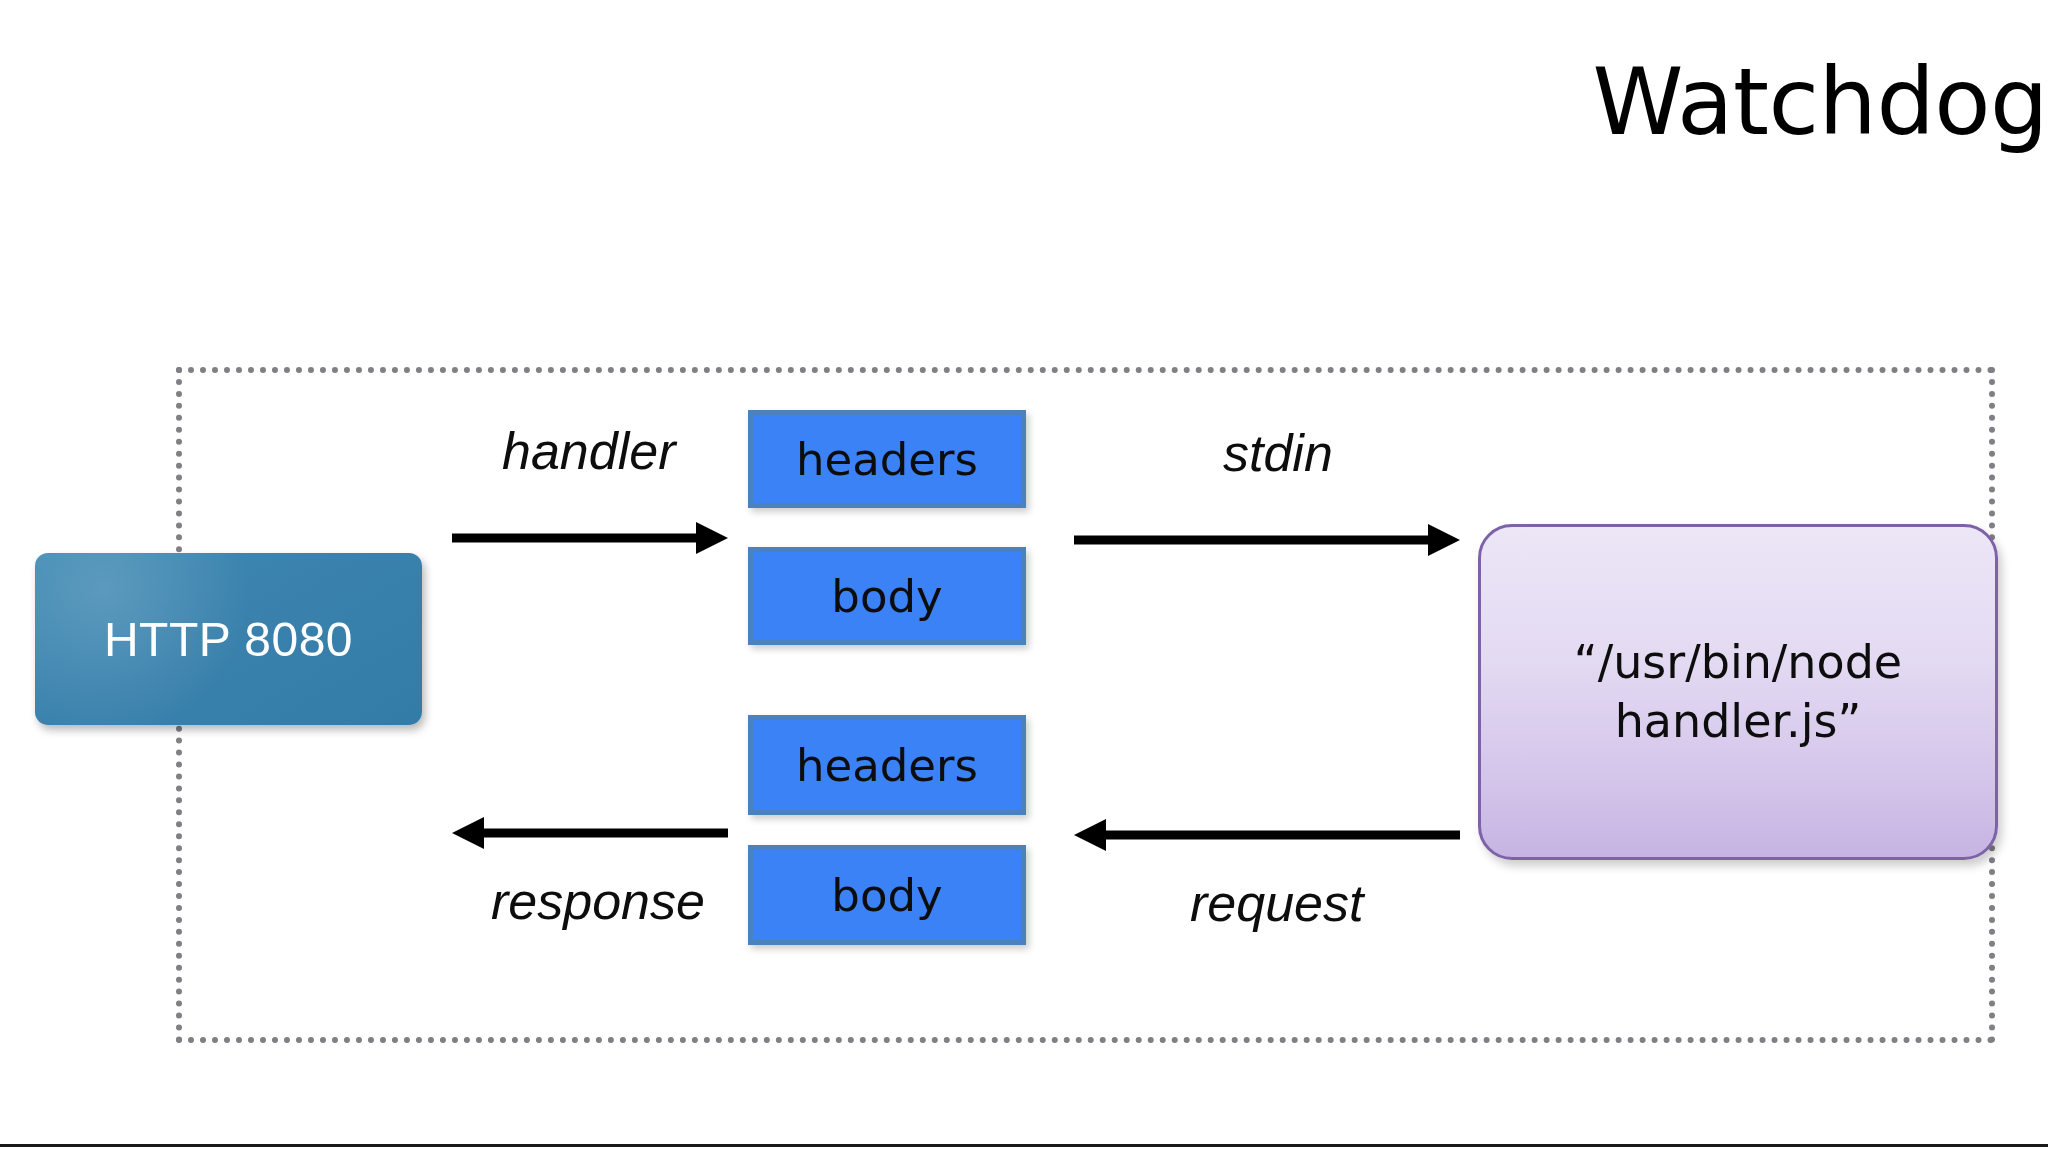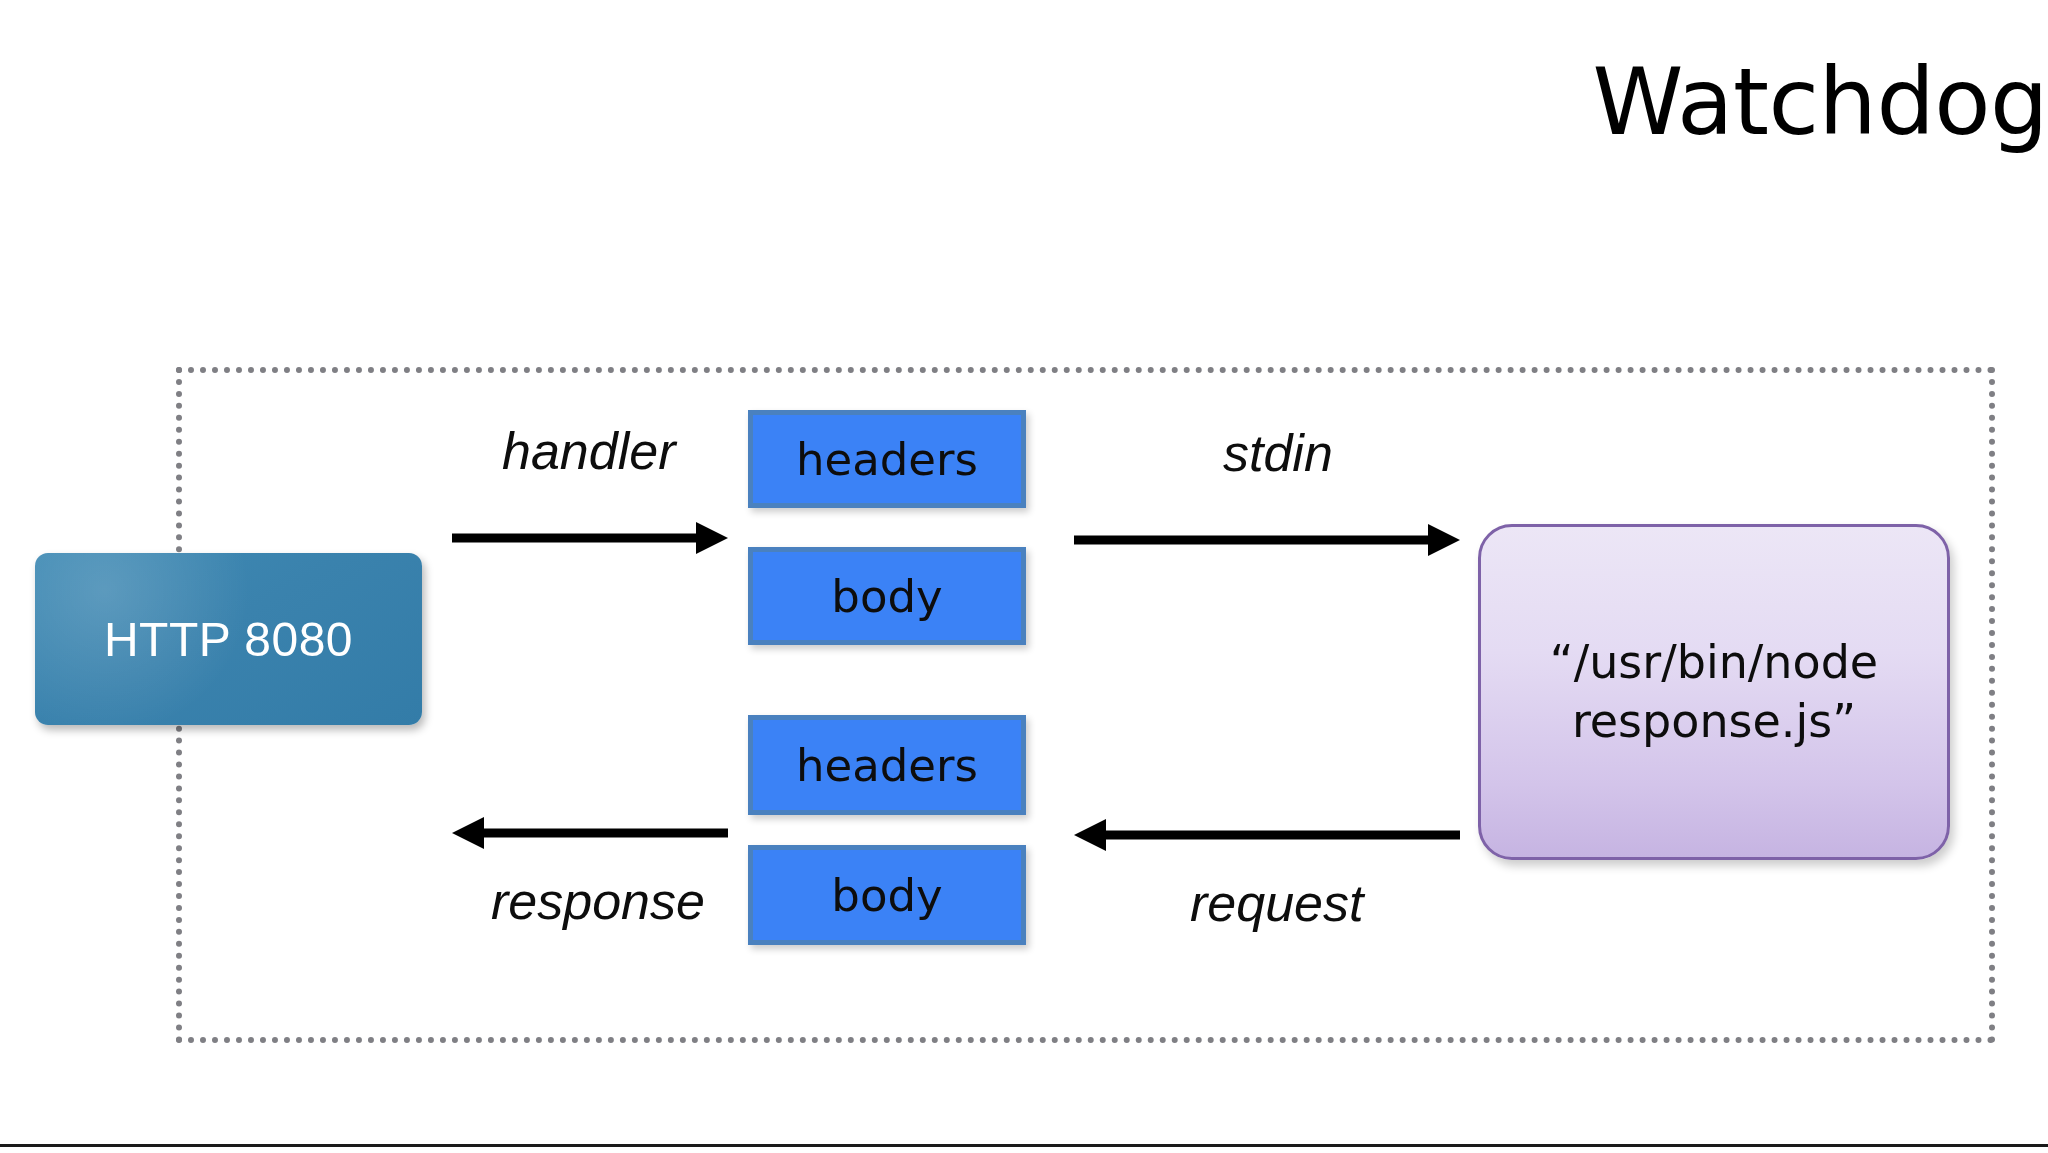--- a/index.html
+++ b/index.html
@@ -98,21 +98,21 @@
   .pkt-req-headers  { left: 748px; top: 410px; width: 278px; height: 98px; }
   .pkt-req-body     { left: 748px; top: 547px; width: 278px; height: 98px; }
   .pkt-res-headers  { left: 748px; top: 715px; width: 278px; height: 100px; }
   .pkt-res-body     { left: 748px; top: 845px; width: 278px; height: 100px; }
 
   
   .process-box {
     position: absolute;
     left: 1478px;
     top: 524px;
-    width: 472px;
+    width: 520px;
     height: 336px;
     box-sizing: border-box;
     border-radius: 34px;
     border: 3px solid #7e62a8;
     background: linear-gradient(180deg, #ece6f6 0%, #e4dbf3 38%, #d3c4ea 78%, #c6b4e2 100%);
     box-shadow: 4px 6px 10px rgba(0,0,0,0.20);
     display: flex;
     align-items: center;
     justify-content: center;
     text-align: center;
@@ -201,21 +201,21 @@
     <span>headers</span>
   </div>
   <div class="packet-box pkt-res-body">
     <span>body</span>
   </div>
 
 
   <div class="process-box">
     <div class="process-box-label">
       <div>“/usr/bin/node</div>
-      <div>response.js”</div>
+      <div>handler.js”</div>
     </div>
   </div>
 
   <div class="flow-arrow arrow-request">
     <svg width="280" height="40" viewBox="0 0 280 40">
       <line x1="2" y1="20" x2="250" y2="20" stroke="#000000" stroke-width="9"></line>
       <polygon points="246,4 278,20 246,36" fill="#000000"></polygon>
     </svg>
   </div>
 

